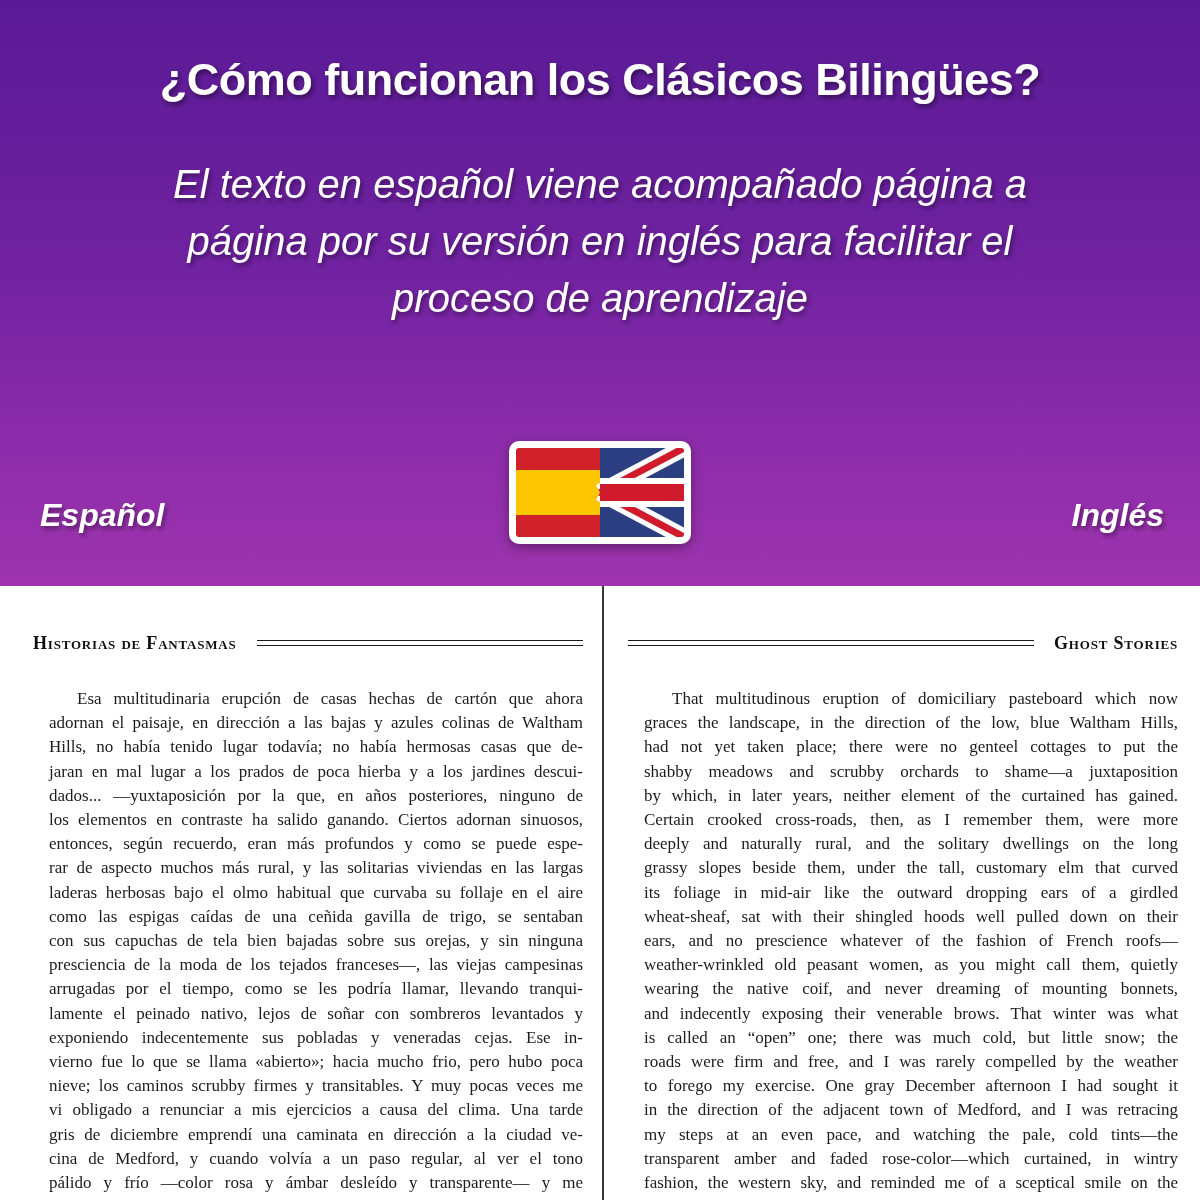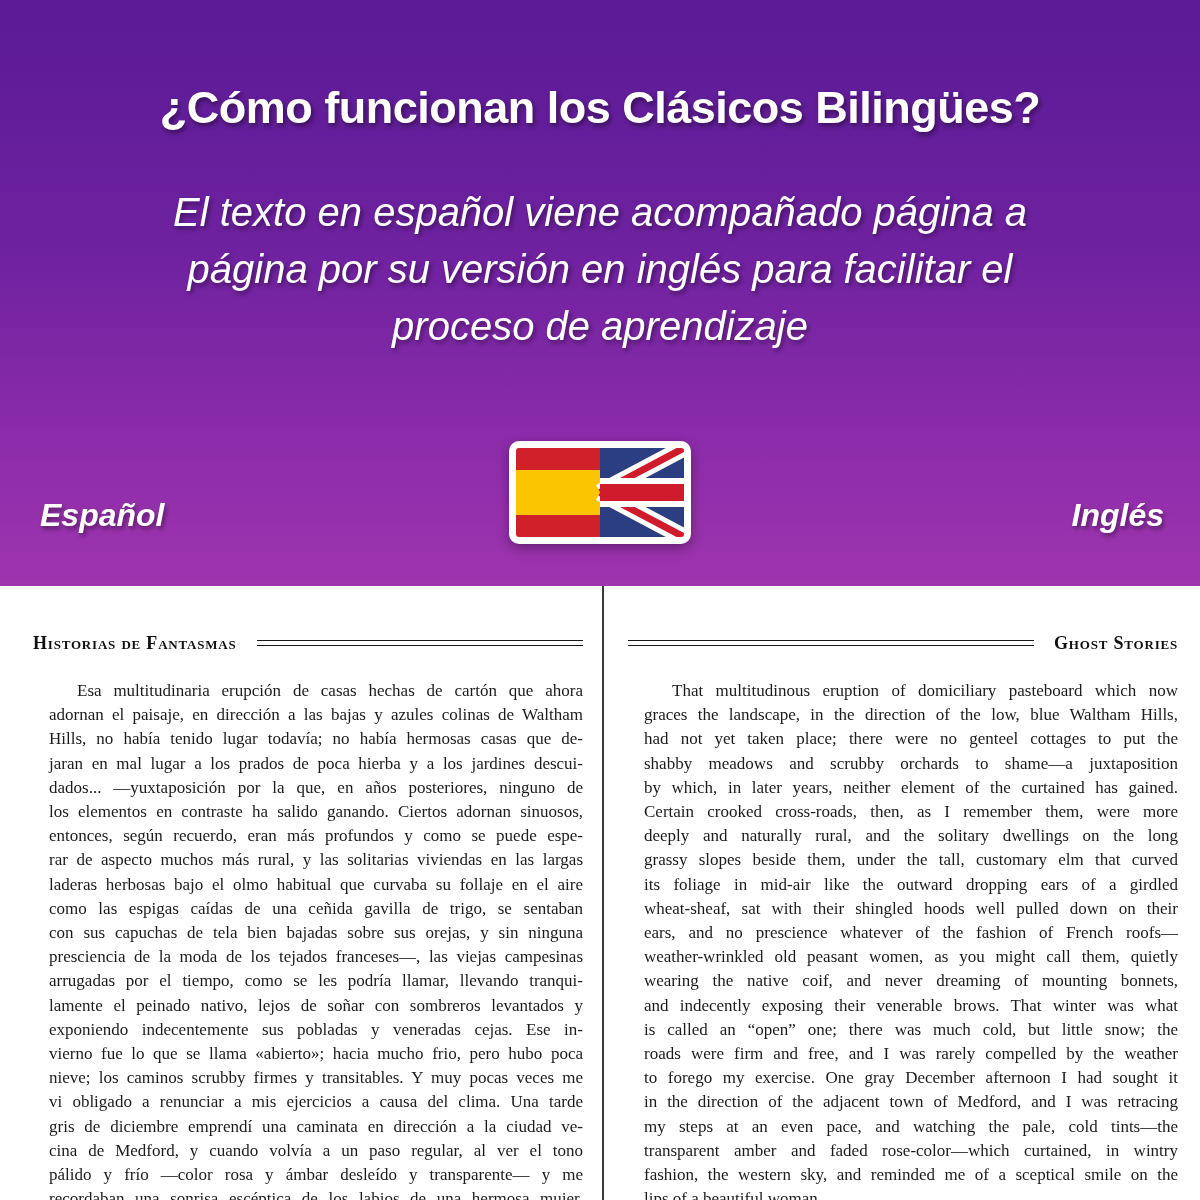--- a/index.html
+++ b/index.html
@@ -5,21 +5,21 @@
   * { margin:0; padding:0; box-sizing:border-box; }
   html,body { width:1200px; height:1200px; overflow:hidden; background:#fff;
               font-family:"Liberation Sans", sans-serif; }
 
   
   .hero {
     position:relative; width:1200px; height:586px;
     background:linear-gradient(180deg,#5a1a96 0%, #7022a0 45%, #8c2caa 75%, #9e34ae 100%);
   }
   .hero-title {
-    padding-top:82px; text-align:center;
+    padding-top:54px; text-align:center;
     font-size:45px; font-weight:bold; color:#fff; letter-spacing:-0.5px;
     text-shadow:2px 3px 5px rgba(0,0,0,0.45);
   }
   .hero-subtitle {
     margin-top:50px; text-align:center;
     font-style:italic; font-weight:normal; color:#fff;
     font-size:40px; line-height:57px;
     text-shadow:2px 3px 4px rgba(0,0,0,0.40);
   }
   .flag {
@@ -43,21 +43,21 @@
   .divider {
     position:absolute; left:602px; top:0; width:2px; height:614px; background:#3a3a3a;
   }
   .page {
     position:absolute; top:47px; width:550px;
     font-family:"Liberation Serif", serif; color:#1b1b1b;
   }
   .page-left  { left:33px; }
   .page-right { left:628px; }
   .page-header {
-    display:flex; align-items:center; gap:20px; height:20px; margin-bottom:26px;
+    display:flex; align-items:center; gap:20px; height:20px; margin-bottom:34px;
   }
   .page-header-title {
     font-variant:small-caps; font-size:18px; letter-spacing:0.8px;
     white-space:nowrap; color:#101010; font-weight:600;
   }
   .double-rule {
     flex:1; height:6px;
     border-top:1.5px solid #1a1a1a; border-bottom:1.5px solid #1a1a1a;
   }
   .page-body { font-size:17px; line-height:24.2px; }

